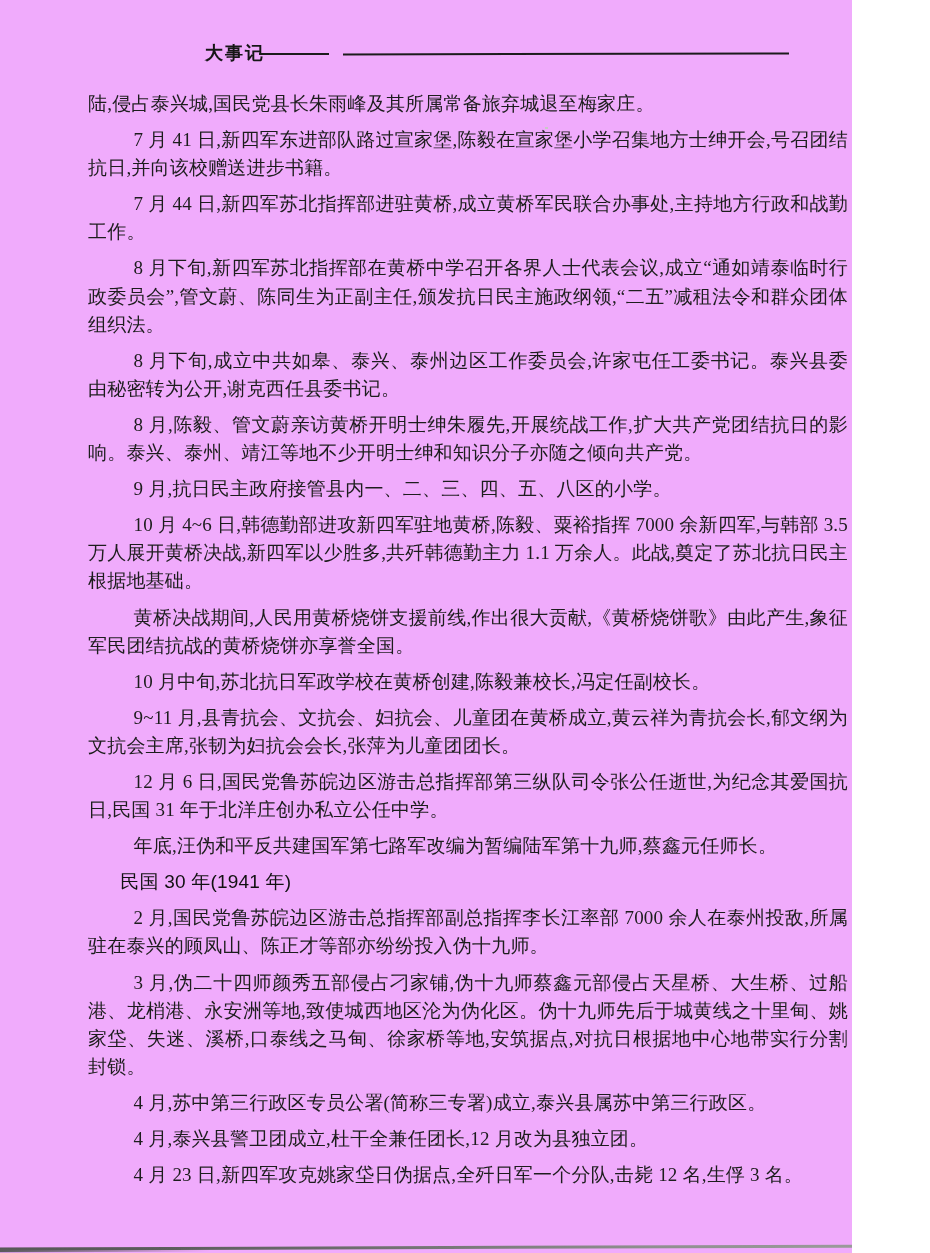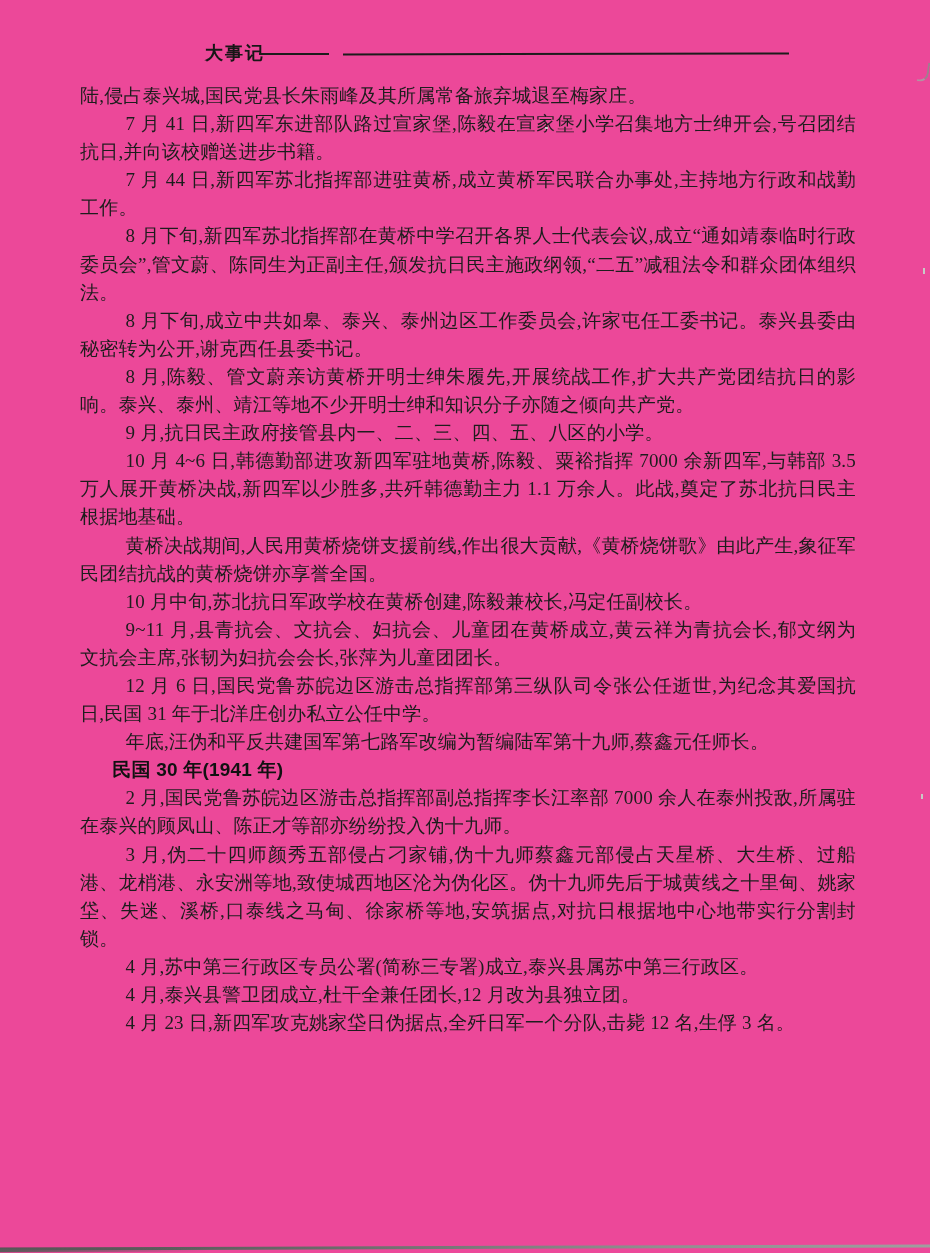--- a/index.html
+++ b/index.html
@@ -1,19 +1,19 @@
 <!DOCTYPE html>
 <html><head>
 <meta charset="utf-8">
 <style>
   html,body { margin:0; padding:0; background:#ffffff; }
   .page {
     position:relative;
-    width:930px; height:1253px;
-    background:#ec4899;
+    width:852px; height:1253px;
+    background:#f0abfc;
     overflow:hidden;
     font-family:"Liberation Serif", serif;
   }
   
   .page-header { position:absolute; left:0; top:0; width:100%; height:70px; }
   .header-title {
     position:absolute; left:205px; top:41px;
     font-family:"Liberation Sans", sans-serif;
     font-weight:bold; font-size:18px; color:#161616;
     letter-spacing:2px; white-space:nowrap;
@@ -21,25 +21,25 @@
   .rule { position:absolute; height:2px; background:#1c1c1c; top:53px; }
   .rule-a { left:259px; width:70px; transform:rotate(-0.15deg); }
   .rule-b { left:343px; width:446px; transform:rotate(-0.12deg); }
   
   .body-text {
     position:absolute; left:80px; top:82px; width:776px;
     font-size:19px; line-height:28.1px;
     color:#1d1d1d; text-align:justify;
     letter-spacing:0.2px;
   }
-  .body-text p { margin:0; padding:0; text-indent:2.4em; }
+  .body-text p { margin:8px; padding:0; text-indent:2.4em; }
   .body-text p.cont { text-indent:0; }
   .body-text p.heading {
     text-indent:1.7em;
-    font-weight:bold;
+    font-weight:normal;
     font-family:"Liberation Sans", sans-serif;
     color:#111111;
   }
   
   .scan-bottom-line {
     position:absolute; left:-6px; bottom:4px; width:945px; height:3px;
     background:linear-gradient(to right, #4f4f4f 0%, #6a6a6a 35%, #8f8f8f 70%, #9f9f9f 100%);
     transform:rotate(-0.18deg);
   }
   .scan-bottom-wedge {

